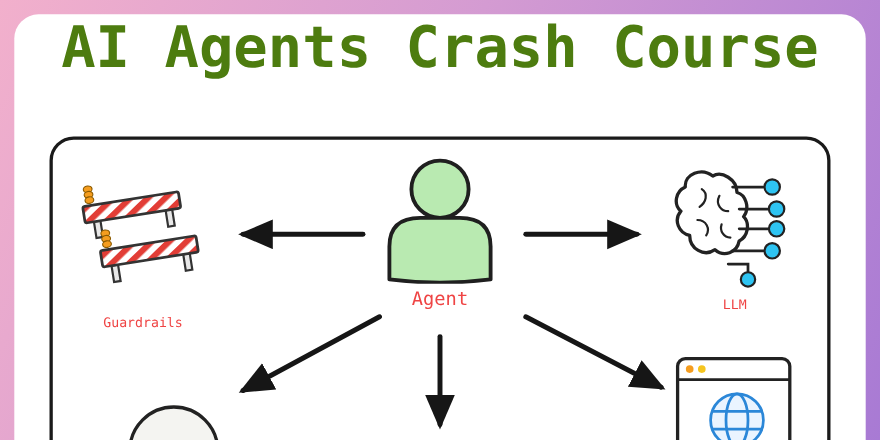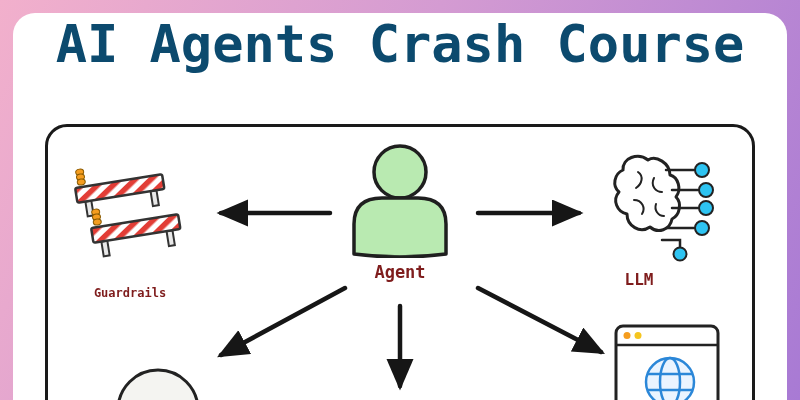--- a/index.html
+++ b/index.html
@@ -7,31 +7,31 @@
     width:800px;height:400px;overflow:hidden;position:relative;
     background:linear-gradient(115deg,#f2b0cc 0%,#d49bd2 45%,#a87ad4 100%);
     font-family:"DejaVu Sans Mono","Liberation Mono",monospace;
   }
   .card{
     position:absolute;left:13px;top:13px;width:774px;height:520px;
     background:#ffffff;border-radius:22px;
   }
   .title{
     position:absolute;left:0;top:14px;width:800px;text-align:center;
-    font-size:52px;font-weight:bold;color:#0c4a6e;letter-spacing:0px;margin:0;
+    font-size:52px;font-weight:bold;color:#4d7c0f;letter-spacing:0px;margin:0;
     font-family:"DejaVu Sans Mono","Liberation Mono",monospace;
   }
   .diagram-box{
     position:absolute;left:45px;top:124px;width:704px;height:330px;
     border:3px solid #1a1a1a;border-radius:22px;background:#fff;
   }
   .abs{position:absolute;}
   .node-label{
-    position:absolute;text-align:center;color:#7f1d1d;
-    font-size:16px;font-weight:bold;
+    position:absolute;text-align:center;color:#ef4444;
+    font-size:16px;font-weight:normal;
     font-family:"DejaVu Sans Mono","Liberation Mono",monospace;
   }
   svg{display:block;}
 </style>
 </head>
 <body>
 
 <div class="card"></div>
 
 <h1 class="title">AI Agents Crash Course</h1>
@@ -102,21 +102,21 @@
     <polyline points="54,92 72,92 72,100" fill="none"></polyline>
   </g>
   <g fill="#2ec4f2" stroke="#222" stroke-width="2">
     <circle cx="94" cy="22" r="7"></circle>
     <circle cx="98" cy="42" r="7"></circle>
     <circle cx="98" cy="60" r="7"></circle>
     <circle cx="94" cy="80" r="7"></circle>
     <circle cx="72" cy="106" r="6.5"></circle>
   </g>
 </svg>
-<div class="node-label" style="left:579px;top:270px;width:120px;font-size:16px;">LLM</div>
+<div class="node-label" style="left:608px;top:270px;width:120px;font-size:12px;">LLM</div>
 
 <svg class="abs" style="left:112px;top:360px;" width="92" height="95" viewBox="0 0 92 95">
   <circle cx="46" cy="50" r="40" fill="#f4f4f1" stroke="#222" stroke-width="3"></circle>
   <text x="46" y="60" text-anchor="middle" font-family="DejaVu Sans Mono, monospace" font-size="27" font-weight="bold" fill="#2e8b3a">&lt;/&gt;</text>
 </svg>
 
 <svg class="abs" style="left:612px;top:322px;" width="112" height="100" viewBox="0 0 112 100">
   <rect x="4" y="4" width="102" height="92" rx="7" fill="#ffffff" stroke="#222" stroke-width="3"></rect>
   <line x1="4" y1="23" x2="106" y2="23" stroke="#222" stroke-width="2.5"></line>
   <circle cx="15" cy="13.5" r="3.5" fill="#f59d1f"></circle>

